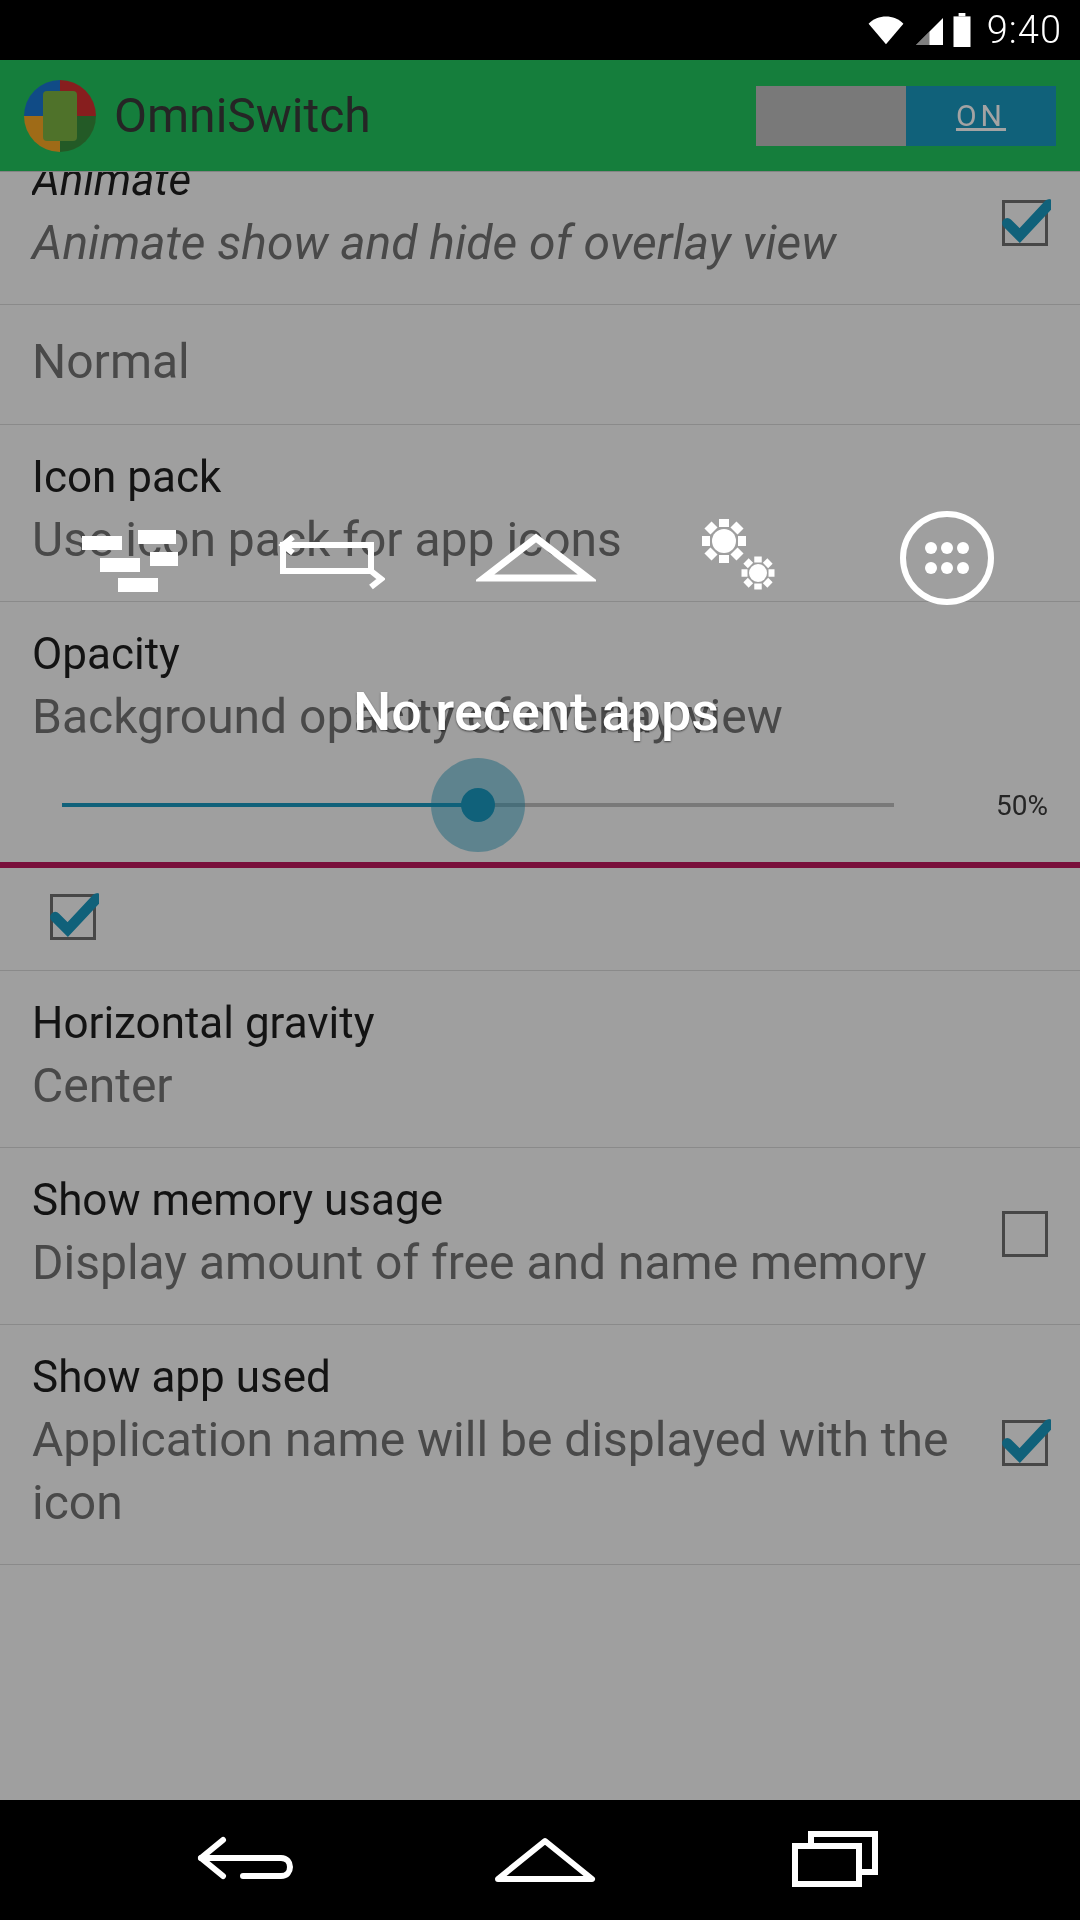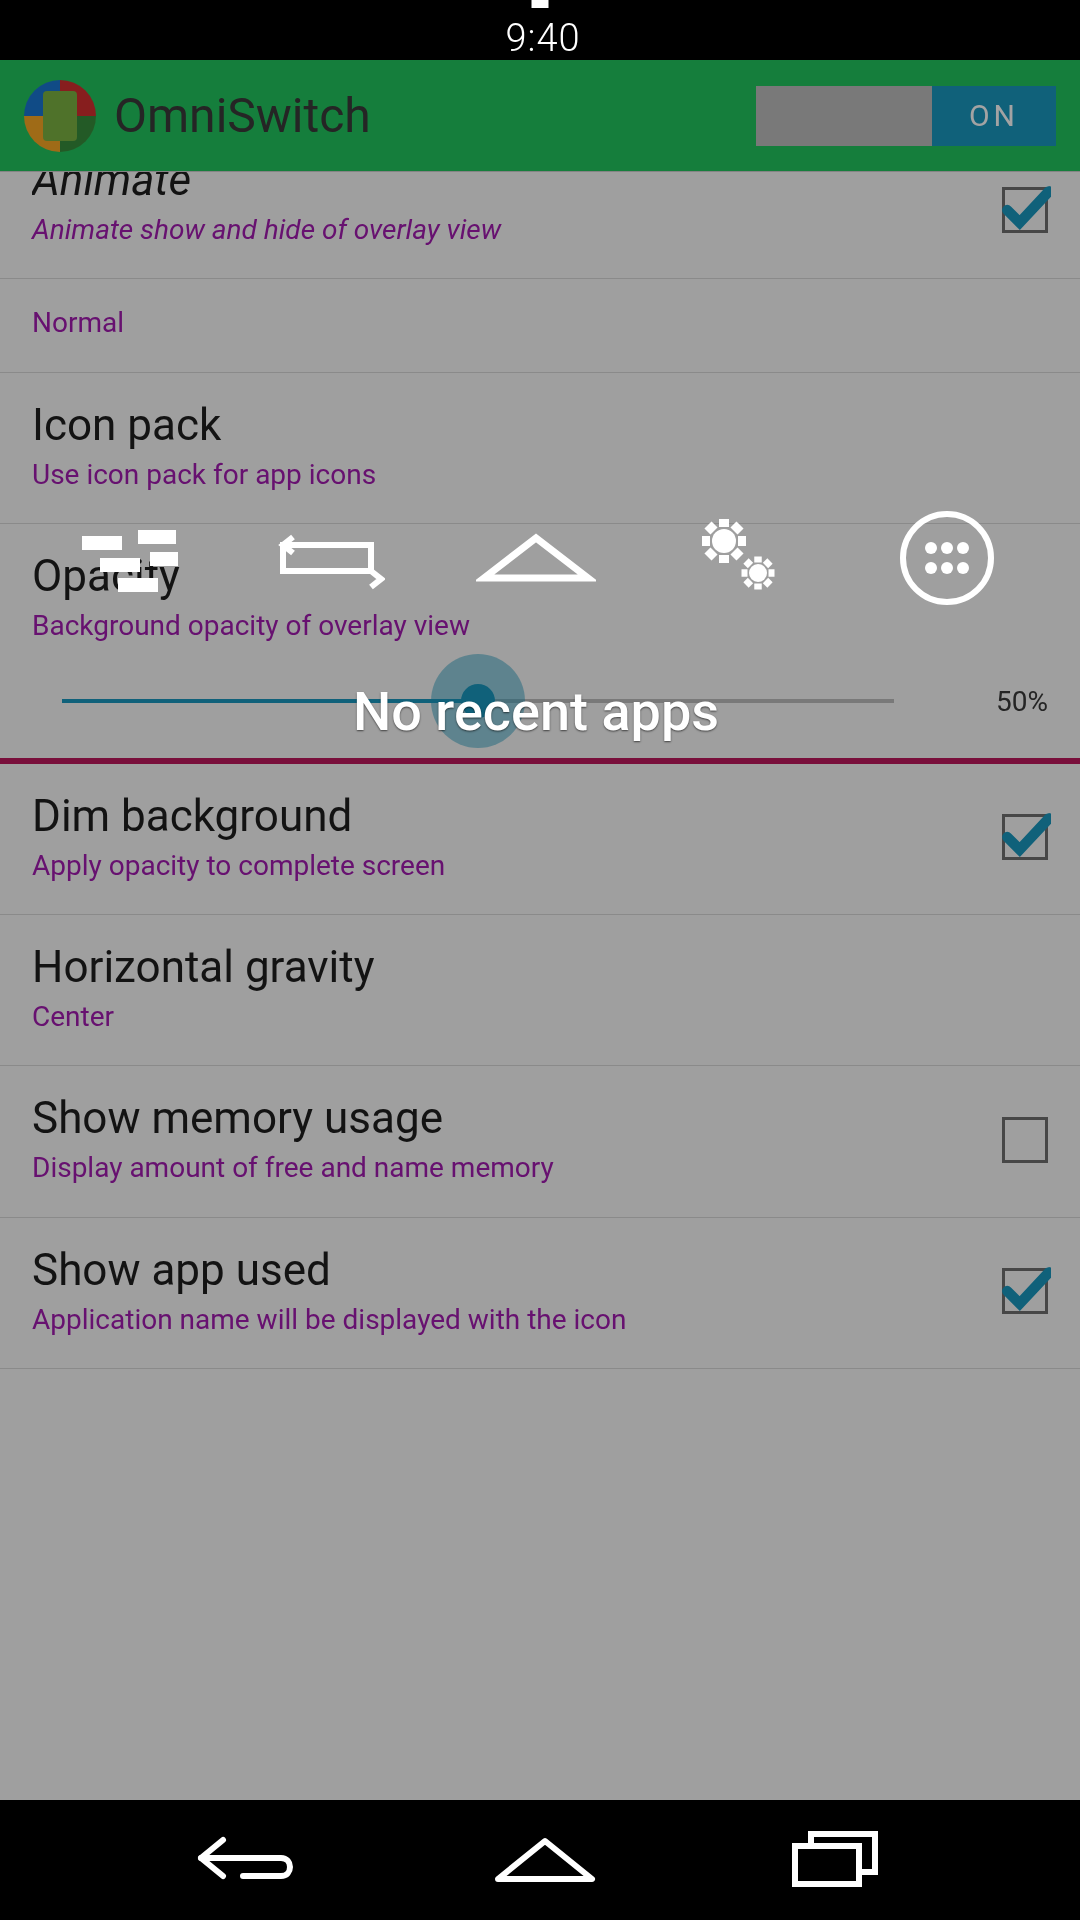--- a/index.html
+++ b/index.html
@@ -4,21 +4,21 @@
 <style>
 * { margin: 0; padding: 0; box-sizing: border-box; }
 body {
   width: 1080px; height: 1920px;
   font-family: Roboto, "Helvetica Neue", Arial, sans-serif;
   background: #000; overflow: hidden; position: relative;
 }
 .statusbar {
   height: 60px; background: #000; color: #fff;
   display: flex; align-items: center; justify-content: flex-end;
-  padding: 0 18px; gap: 8px; font-size: 38px; font-weight: 300; flex-direction: column;
+  padding: 0 18px; gap: 8px; font-size: 38px; font-weight: 300;
 }
 .sb-icon { display: inline-flex; align-items: center; }
 .sb-time { margin-left: 6px; letter-spacing: 1px; }
 
 .screen {
   position: absolute; top: 60px; left: 0; right: 0; bottom: 120px;
   background: #f9f9f9;
 }
 .header {
   height: 112px; background: #22c55e; display: flex; align-items: center;
@@ -31,36 +31,36 @@
 }
 .app-icon .inner { width: 34px; height: 50px; background: #7cb342; border-radius: 4px; }
 .app-title { font-size: 48px; color: #3a3a3a; font-weight: 400; }
 .switch {
   margin-left: auto; width: 300px; height: 68px; display: flex; align-items: center;
 }
 .switch-track {
   width: 300px; height: 60px; background: #bdbdbd; position: relative;
 }
 .switch-thumb {
-  position: absolute; right: 0; top: 0; width: 124px; height: 60px;
+  position: absolute; right: 0; top: 0; width: 150px; height: 60px;
   background: #1998bf; display: flex; align-items: center; justify-content: center;
-  color: #fff; font-size: 30px; letter-spacing: 4px;
+  color: #fff; font-size: 30px; letter-spacing: 4px; text-decoration: underline;
 }
 
 .list { overflow: hidden; }
 .item {
   padding: 26px 32px 30px 32px; border-bottom: 1px solid #d8d8d8;
   display: flex; align-items: center;
 }
 .item.first { padding-top: 0; font-style: italic; }
 .item-main { flex: 1; min-width: 0; }
 .item-title { font-size: 44px; color: #1f1f1f; margin-bottom: 6px; }
 .item.first .item-title { overflow: hidden; height: 34px; }
 .item.first .item-title span { display: block; transform: translateY(-18px); }
-.item-sub { font-size: 28px; color: #a21caf; line-height: 1.3; }
+.item-sub { font-size: 48px; color: #737373; line-height: 1.3; }
 .checkbox {
   width: 46px; height: 46px; border: 3px solid #6f6f6f; margin-left: 18px;
   display: flex; align-items: center; justify-content: center; flex-shrink: 0;
 }
 .checkbox svg { width: 58px; height: 58px; margin: -8px -6px -4px -4px; }
 
 .opacity { padding: 26px 32px 40px 32px; border-bottom: 6px solid #be185d; }
 .slider-row { display: flex; align-items: center; margin-top: 40px; }
 .slider { flex: 1; height: 4px; background: #bdbdbd; position: relative; margin: 0 44px 0 30px; }
 .slider-fill { position: absolute; left: 0; top: 0; bottom: 0; width: 50%; background: #1998bf; }
@@ -171,24 +171,20 @@
         <div class="slider">
           <div class="slider-fill"></div>
           <div class="slider-thumb-halo"></div>
           <div class="slider-thumb"></div>
         </div>
         <div class="slider-val">50%</div>
       </div>
     </div>
 
     <div class="item">
-      <div class="item-main">
-        <div class="item-title">Dim background</div>
-        <div class="item-sub">Apply opacity to complete screen</div>
-      </div>
       <div class="checkbox">
         <svg viewBox="0 0 24 24">
             <path fill="none" stroke="#1998bf" stroke-width="5" stroke-linecap="round" d="M3 13 L9 19 L23 4"></path>
           </svg>
       </div>
     </div>
 
     <div class="item">
       <div class="item-main">
         <div class="item-title">Horizontal gravity</div>

